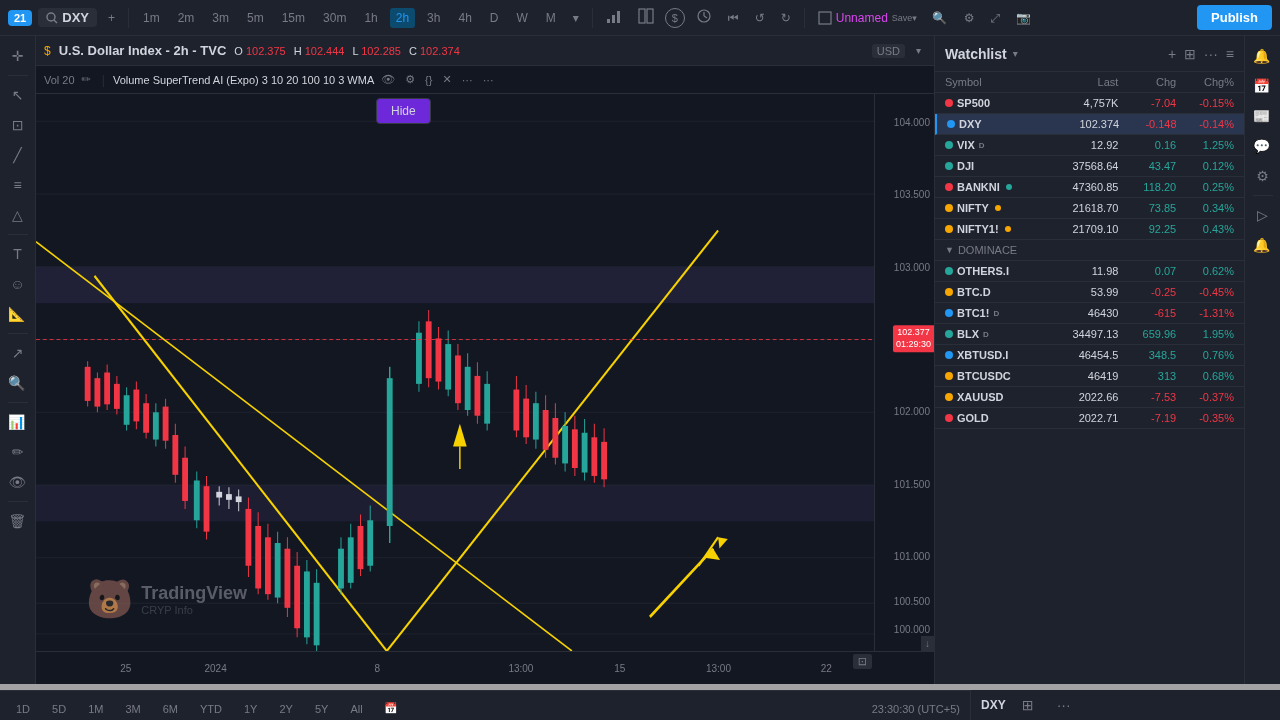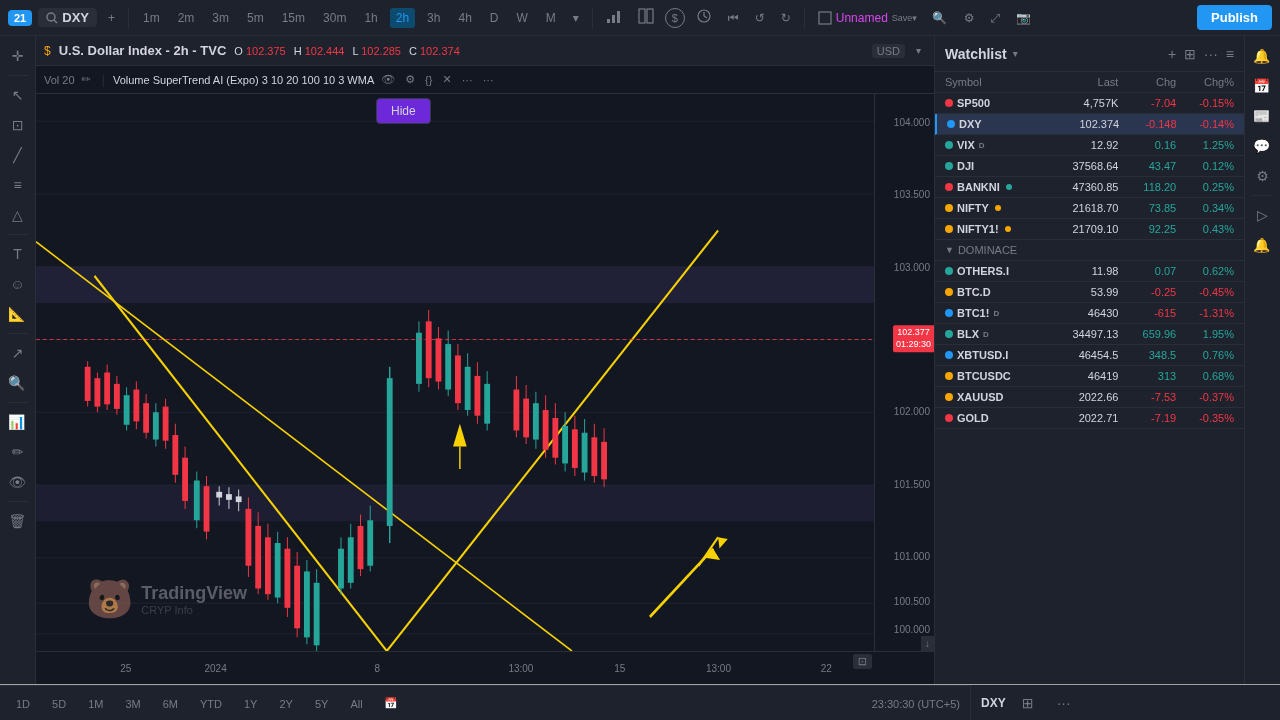--- a/index.html
+++ b/index.html
@@ -583,21 +583,21 @@
     <button class="lt-btn">📅</button>
     <button class="lt-btn">📰</button>
     <button class="lt-btn">💬</button>
     <button class="lt-btn">⚙</button>
     <div class="lt-sep"></div>
     <button class="lt-btn">▷</button>
     <button class="lt-btn">🔔</button>
   </div>
 </div>
 
-<div style="display:flex;height:36px;background:#1e222d;border-top:1px solid #a3a3a3;">
+<div style="display:flex;height:36px;background:#1e222d;border-top:6px solid #a3a3a3;">
   <div id="bottom-bar" style="flex:1;">
     <button class="tf-btn-bot">1D</button>
     <button class="tf-btn-bot">5D</button>
     <button class="tf-btn-bot">1M</button>
     <button class="tf-btn-bot">3M</button>
     <button class="tf-btn-bot">6M</button>
     <button class="tf-btn-bot">YTD</button>
     <button class="tf-btn-bot">1Y</button>
     <button class="tf-btn-bot">2Y</button>
     <button class="tf-btn-bot">5Y</button>

